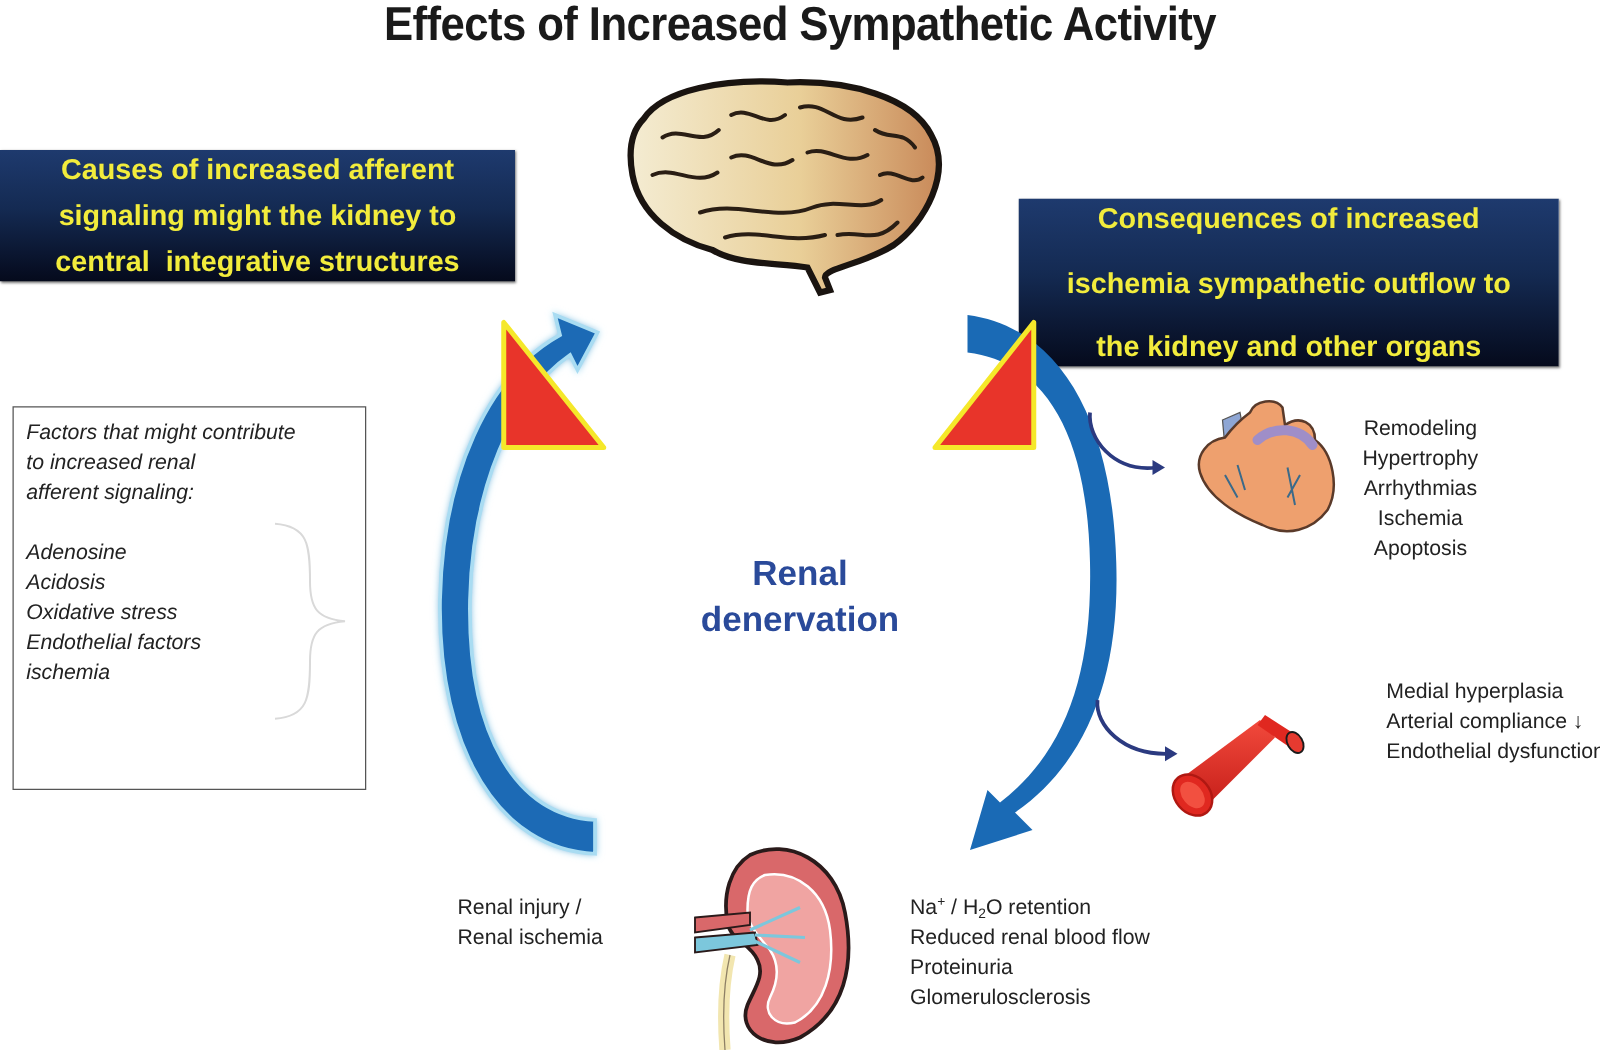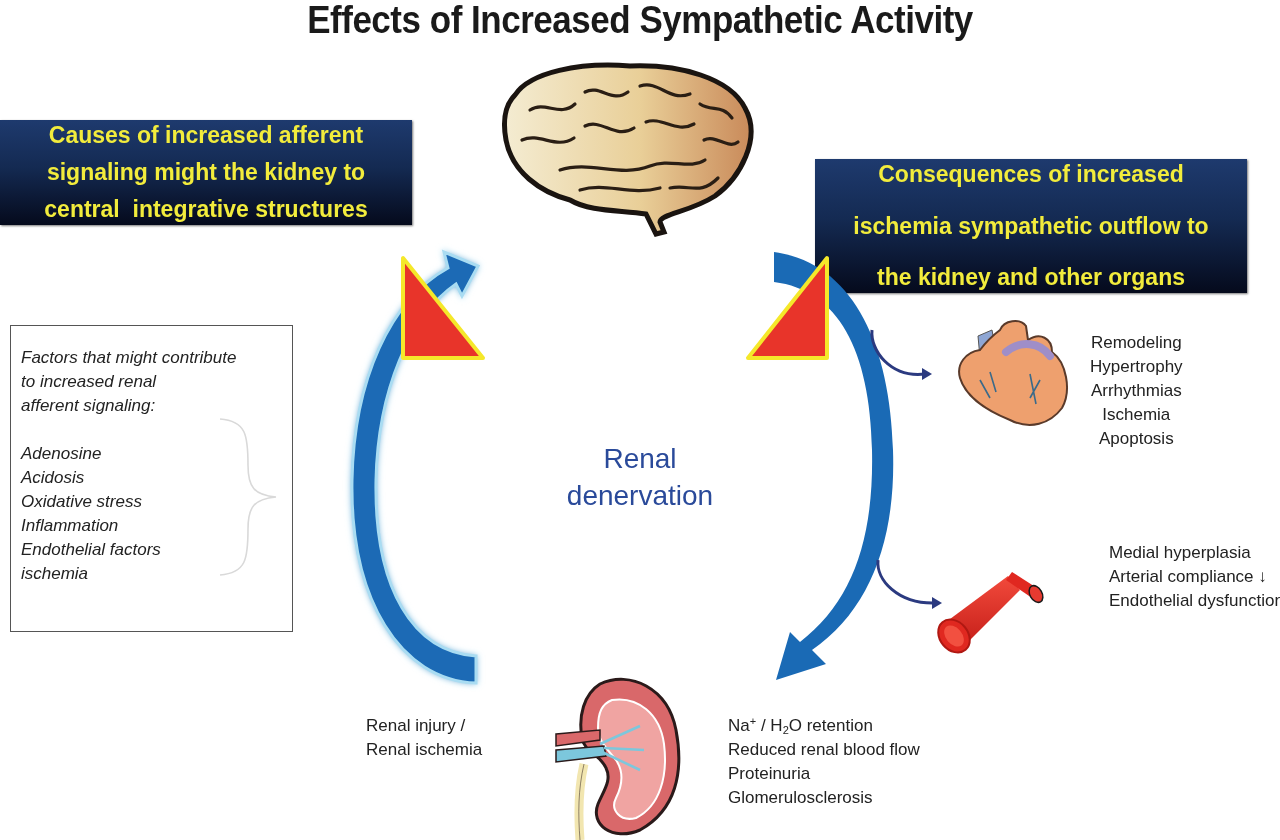--- a/index.html
+++ b/index.html
@@ -2,29 +2,29 @@
 <html><head>
 <meta charset="utf-8">
 <style>
   html, body { margin:0; padding:0; }
   body { width:1280px; height:840px; background:#ffffff; position:relative; overflow:hidden; font-family:"Liberation Sans", sans-serif; }
   .abs { position:absolute; }
   #title { left:0; top:0; width:1280px; text-align:center; font-weight:bold; font-size:38px; color:#1a1a1a; letter-spacing:-0.5px; line-height:40px; font-family:"Liberation Sans", sans-serif; transform:scaleX(0.92); transform-origin:center top; }
   .hbox { background:linear-gradient(to bottom, #1e3a6e 0%, #142a52 45%, #050a1c 100%); color:#f2ec3c; font-weight:bold; font-size:23px; line-height:31px; text-align:center; box-shadow:1px 1px 2px #777; display:flex; flex-direction:column; justify-content:space-between; }
   #box-left { left:0; top:120px; width:412px; height:105px; }
   #box-right { left:815px; top:119px; width:432px; height:134px;margin-top:40px; }
-  #factors { left:10px; top:325px; width:283px; height:307px; border:1.5px solid #555; box-sizing:border-box; padding:20px 10px; font-style:italic; font-size:17px; line-height:24px; color:#222; }
+  #factors { left:10px; top:325px; width:283px; height:307px; border:1.5px solid #555; box-sizing:border-box; padding:8px 10px; font-style:italic; font-size:17px; line-height:24px; color:#222; }
   #factors .gap { height:24px; }
   #brace { left:210px; top:415px; }
   .list { font-size:17px; line-height:24px; color:#222; }
   #heart-list { left:1090px; top:331px;text-align:center; }
   #vessel-list { left:1073px; top:541px;margin-left:36px; }
   #kidney-list { left:728px; top:714px; }
   #injury-text { left:366px; top:714px; }
-  #center-text { left:540px; top:440px; width:200px; text-align:center; color:#2a4a9a; font-weight:normal; font-size:28px; line-height:37px; }
+  #center-text { left:540px; top:440px; width:200px; text-align:center; color:#2a4a9a; font-weight:bold; font-size:28px; line-height:37px; }
   svg.full { position:absolute; left:0; top:0; }
   sub { font-size:11px; vertical-align:-3px; line-height:0; }
   sup { font-size:11px; vertical-align:6px; line-height:0; }
 </style>
 </head>
 <body>
 
 <div id="title" class="abs">Effects of Increased Sympathetic Activity</div>
 
 <div id="box-left" class="abs hbox">
@@ -113,21 +113,20 @@
 </svg>
 
 <div id="factors" class="abs">
   <div>Factors that might contribute</div>
   <div>to increased renal</div>
   <div>afferent signaling:</div>
   <div class="gap"></div>
   <div>Adenosine</div>
   <div>Acidosis</div>
   <div>Oxidative stress</div>
-  <div>Inflammation</div>
   <div>Endothelial factors</div>
   <div>ischemia</div>
 </div>
 
 <svg id="brace" class="abs" width="80" height="165" viewBox="0 0 80 165">
   <path d="M10 4 C 36 6, 38 20, 38 50 C 38 72, 44 80, 66 82 C 44 84, 38 92, 38 114 C 38 144, 36 158, 10 160" fill="none" stroke="#d9d9d9" stroke-width="1.6"></path>
 </svg>
 
 <div id="center-text" class="abs">
   <div>Renal</div>

